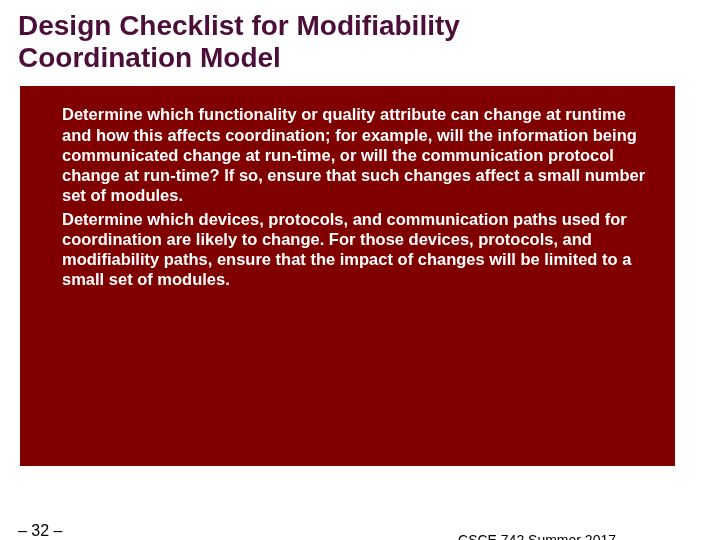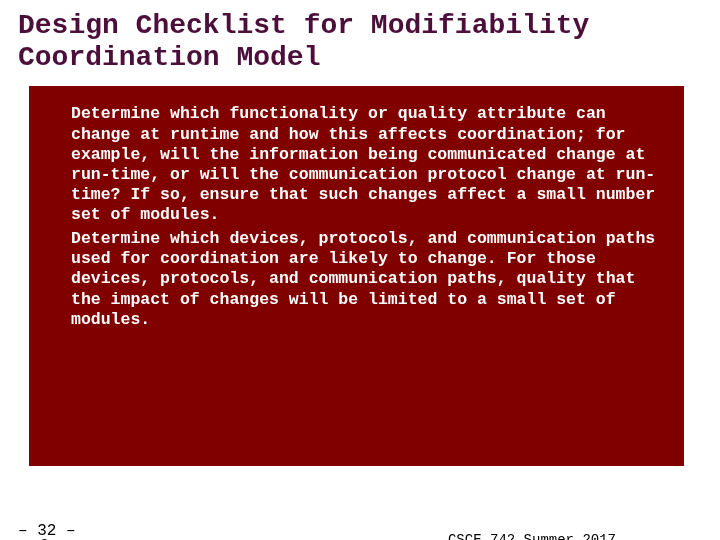--- a/index.html
+++ b/index.html
@@ -7,33 +7,32 @@
   body {
     background: #ffffff;
     font-family: Arial, Helvetica, sans-serif;
     position: relative;
   }
   .slide {
     position: relative;
     width: 628px;
     height: 540px;
     padding: 10px 18px 0 18px;
-    font-family: Liberation Mono, monospace;
   }
   .title {
     color: #4b0f3a;
     font-size: 28px;
     font-weight: bold;
     line-height: 1.15;
     margin-bottom: 12px;
   }
   .content-box {
     background: #800000;
     width: 655px;
-    margin-left: 11px;
+    margin-left: 2px;
     padding: 18px 18px 24px 42px;
     min-height: 380px;
     position: relative;
   }
   .content-box::before {
     content: "";
     position: absolute;
     left: 22px;
     top: 14px;
     bottom: 22px;
@@ -81,21 +80,21 @@
   }
 </style>
 </head>
 <body>
 
 <div class="slide">
   <div class="title">Design Checklist for Modifiability Coordination Model</div>
 
   <div class="content-box">
     <div class="bullet">Determine which functionality or quality attribute can change at runtime and how this affects coordination; for example, will the information being communicated change at run-time, or will the communication protocol change at run-time? If so, ensure that such changes affect a small number set of modules.</div>
-    <div class="bullet">Determine which devices, protocols, and communication paths used for coordination are likely to change. For those devices, protocols, and communication paths, quality that the impact of changes will be limited to a small set of modules.</div>
+    <div class="bullet">Determine which devices, protocols, and communication paths used for coordination are likely to change. For those devices, protocols, and modifiability paths, ensure that the impact of changes will be limited to a small set of modules.</div>
   </div>
 
   <div class="footer">
     <div class="page-num">– 32 –</div>
     <div class="course">CSCE 742 Summer 2017</div>
     <div class="credit">
       <span class="copyright">©</span>
     </div>
   </div>
 </div>

